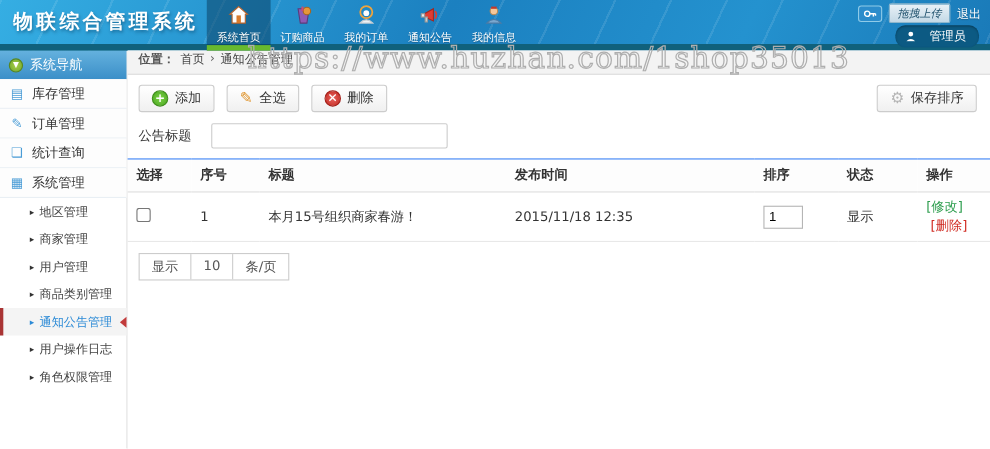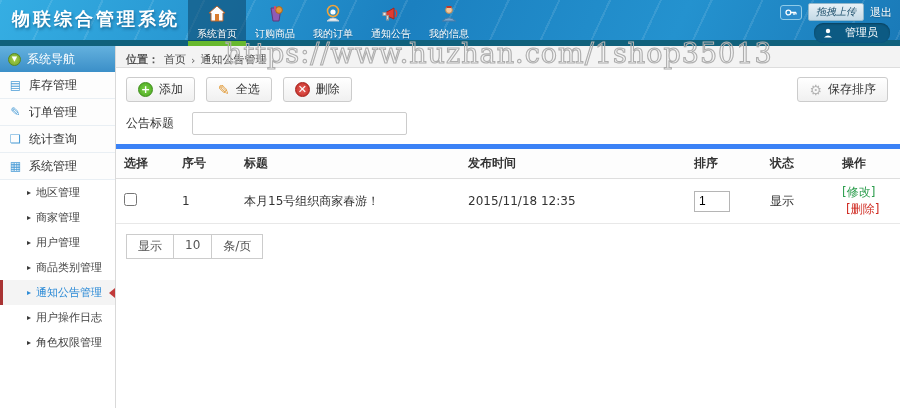--- a/index.html
+++ b/index.html
@@ -51,21 +51,21 @@
 .side-sub { height:25px; display:flex; align-items:center; padding-left:24px; font-size:11px;
   color:#444; cursor:pointer; position:relative; border-left:3px solid transparent; }
 .side-sub .arrow { color:#333; font-size:8px; margin-right:5px; }
 .side-sub.active { border-left:3px solid #a93434; background:#f4f4f4; color:#2b8ad6; }
 .side-sub.active .arrow { color:#2b8ad6; }
 .side-sub.active::after { content:""; position:absolute; right:0; top:50%; margin-top:-5px;
   border-top:5px solid transparent; border-bottom:5px solid transparent; border-right:6px solid #c23b3b; }
 
 
 .breadcrumb { height:22px; background:#f3f3f3; border-bottom:1px solid #ddd; font-size:11px;
-  color:#666; display:flex; align-items:flex-end; padding-left:10px; gap:5px; }
+  color:#666; display:flex; align-items:flex-start; padding-left:10px; gap:5px; }
 .breadcrumb b { color:#555; }
 .bc-link { color:#444; cursor:pointer; }
 
 
 .toolbar { display:flex; align-items:center; gap:11px; padding:9px 10px 6px 10px; }
 .tbtn { display:inline-flex; align-items:center; gap:6px; background:linear-gradient(#ffffff,#f0f0f0);
   border:1px solid #ccc; border-radius:3px; padding:3px 11px; font-size:12px; color:#333; cursor:pointer; }
 .circle-ic { width:15px; height:15px; border-radius:50%; color:#fff; font-size:11px; font-weight:bold;
   line-height:14px; text-align:center; }
 .circle-ic.green { background:radial-gradient(#7ed348,#47a51e); border:1px solid #3e8d1a; }
@@ -76,21 +76,21 @@
 
 
 .search-row { display:flex; align-items:center; padding:4px 10px 9px 10px; }
 .search-label { font-size:12px; color:#333; margin-right:18px; }
 .search-input { width:215px; height:23px; border:1px solid #ccc; border-radius:2px; padding:0 5px;
   font-size:12px; }
 .query-btn { width:68px; height:25px; background:linear-gradient(#4aa5dc,#3390cc); border:1px solid #2f82ba;
   border-radius:3px; color:#fff; font-size:12px; margin-left:14px; cursor:pointer; }
 
 
-.data-table { width:100%; border-collapse:collapse; border-top:5px solid #3b82f6; }
+.data-table { width:100%; border-collapse:collapse; border-top:1px solid #3b82f6; }
 .data-table th { text-align:left; font-size:12px; color:#333; font-weight:bold; padding:6px 8px;
   border-bottom:1px solid #dedede; background:#fdfdfd; }
 .data-table td { font-size:12px; color:#333; padding:5px 8px; border-bottom:1px solid #e8e8e8; }
 .sort-input { width:36px; height:21px; border:1px solid #b5b5b5; font-size:12px; padding:0 4px; }
 .op-edit { color:#2e9e4f; cursor:pointer; }
 .op-del { color:#d02b22; cursor:pointer; margin-left:4px; }
 
 
 .pager { display:inline-flex; border:1px solid #ccc; margin:10px 0 0 10px; background:#fff; }
 .pager > div { padding:3px 11px; font-size:12px; color:#555; }

